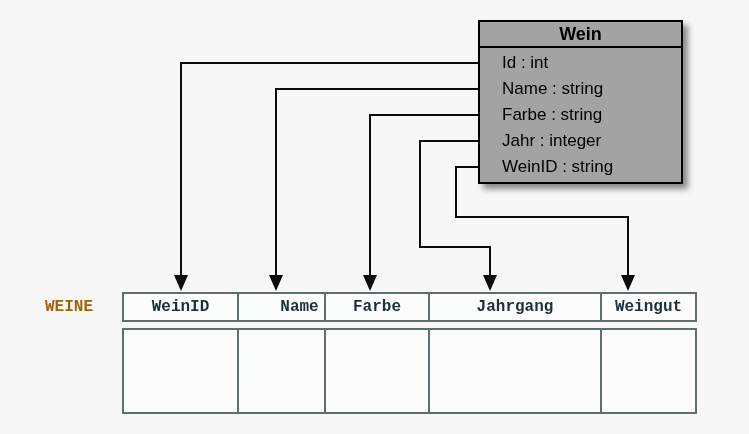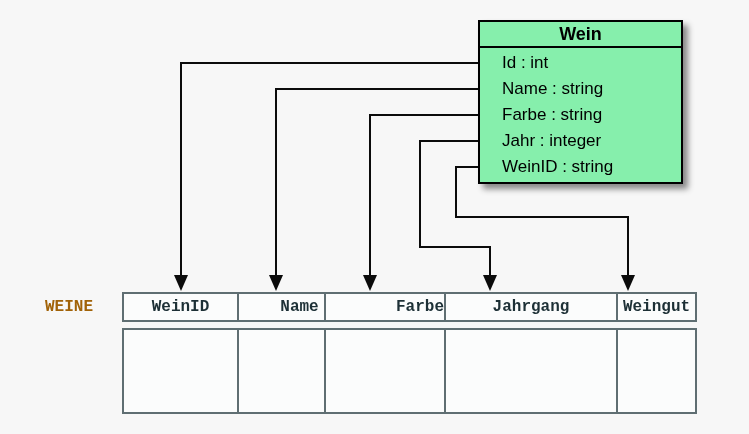--- a/index.html
+++ b/index.html
@@ -24,21 +24,21 @@
     stroke: #0b0b0b;
     stroke-width: 2;
   }
   .wires polygon { fill: #0b0b0b; stroke: none; }
 
   
   .class-box {
     position: absolute;
     left: 478px; top: 20px;
     width: 205px;
-    background: #86efac;
+    background: #a3a3a3;
     border: 2px solid #000000;
     box-shadow: 5px 5px 6px rgba(0,0,0,0.45);
     box-sizing: border-box;
   }
   .class-box .title {
     font-weight: bold;
     font-size: 18px;
     line-height: 24px;
     text-align: center;
     border-bottom: 2px solid #000000;
@@ -85,21 +85,21 @@
   .cell:first-child { border-left: none; }
   .head .cell {
     font-family: "Liberation Mono", "DejaVu Sans Mono", monospace;
     font-weight: bold;
     font-size: 16px;
     line-height: 26px;
     color: #1d3036;
   }
   .c0 { width: 113px; }
   .c1 { width: 87px; padding-left: 36px; }
-  .c2 { width: 120px; text-align: right; }
+  .c2 { width: 104px; }
   .c3 { width: 172px; }
   .c4 { flex: 1; }
 </style>
 </head>
 <body>
 
 <div class="stage">
 
   <svg class="wires" viewBox="0 0 749 434">
     <g>

